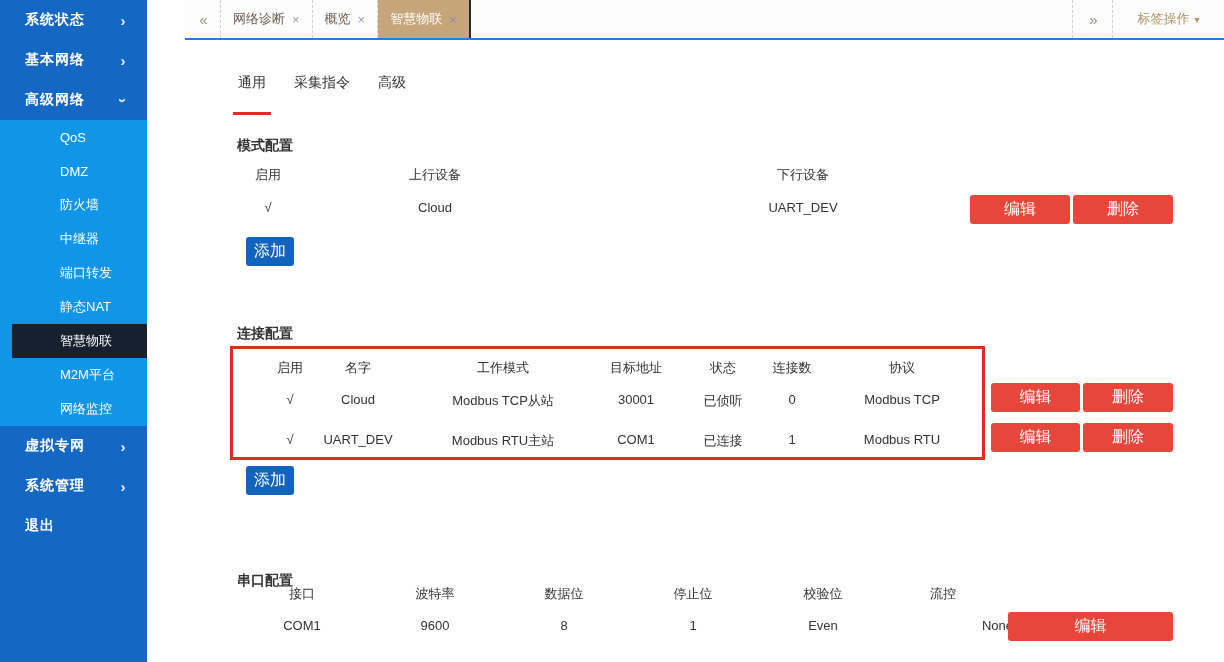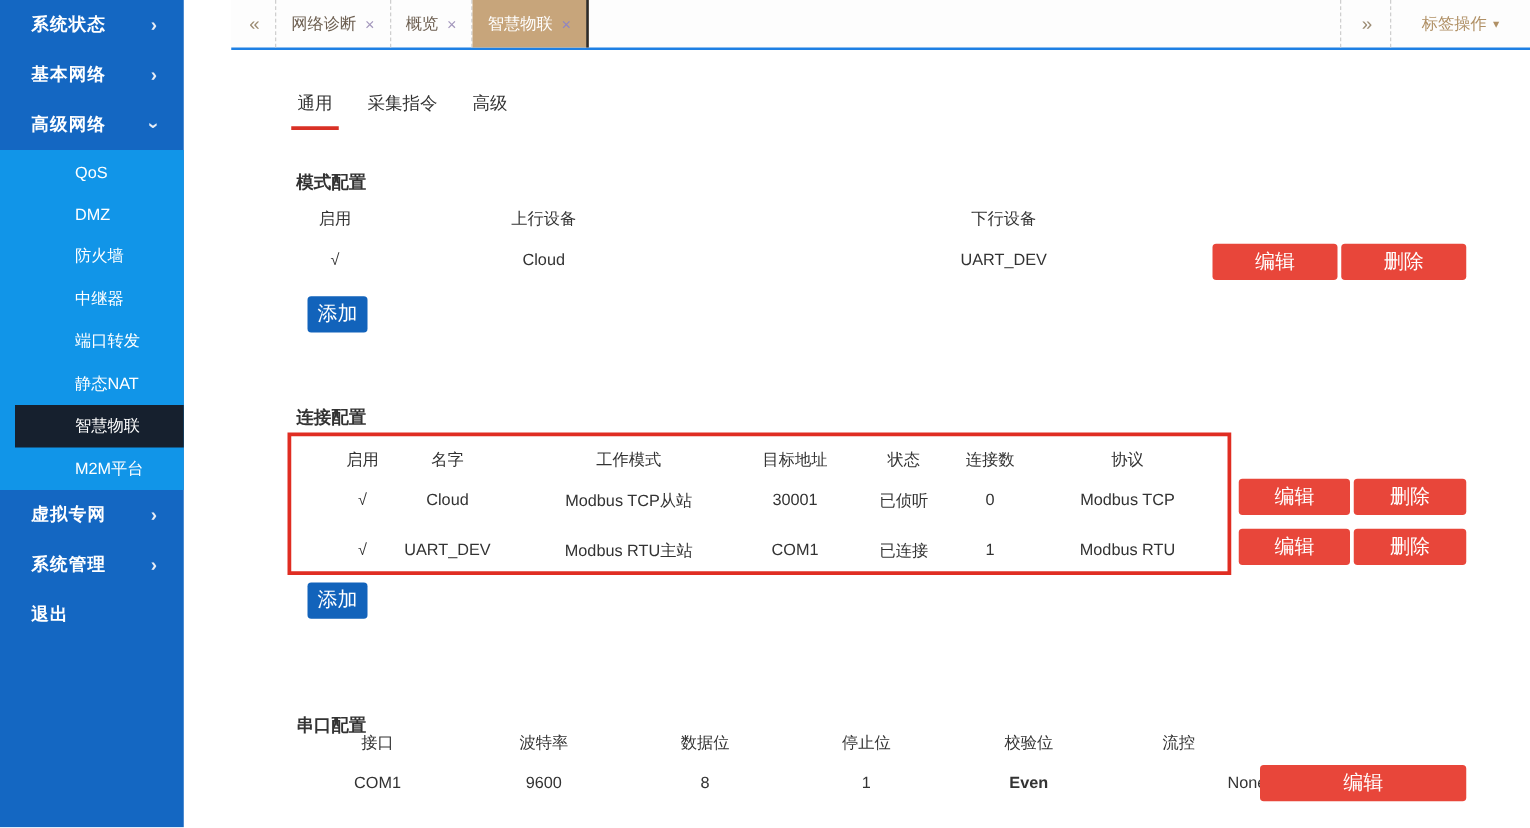--- a/index.html
+++ b/index.html
@@ -32,21 +32,21 @@
   .tb-right { width:40px; color:#9c8c74; font-size:15px; letter-spacing:-2px;
               border-left:1px dashed #cfcfcf; }
   .tb-actions { width:112px; color:#b09065; gap:5px; border-left:1px dashed #cfcfcf; }
   .tb-actions .caret { font-size:10px; }
 
   
   .main { position:absolute; left:185px; top:42px; width:1039px; height:620px; background:#fff; }
   .pos { position:absolute; }
 
   .ctabs { position:absolute; left:48px; top:28px; display:flex; gap:18px; }
-  .ctab { font-size:14px; color:#333; padding:4px 5px 9px 5px; cursor:pointer; }
+  .ctab { font-size:14px; color:#333; padding:4px 5px 20px 5px; cursor:pointer; }
   .ctab.active { border-bottom:3px solid #d93025; }
 
   .section-title { font-size:14px; font-weight:bold; color:#333; }
   .th { font-size:13px; font-weight:normal; color:#333; text-align:center; }
   .td { font-size:13px; color:#333; text-align:center; }
 
   .btn { display:flex; align-items:center; justify-content:center; color:#fff;
          font-size:16px; border-radius:3px; cursor:pointer; user-select:none; }
   .btn-red { background:#e8463a; }
   .btn-blue { background:#1263bb; }
@@ -91,20 +91,23 @@
           <span>端口转发</span>
         </div>
       <div class="sub-item">
           <span>静态NAT</span>
         </div>
       <div class="sub-item selected">
           <span>智慧物联</span>
         </div>
       <div class="sub-item">
           <span>M2M平台</span>
+        </div>
+      <div class="sub-item">
+          <span>网络监控</span>
         </div>
     </div>
 
     <div class="side-item">
       <span class="lbl">虚拟专网</span>
       <span class="chev">›</span>
     </div>
     <div class="side-item">
       <span class="lbl">系统管理</span>
       <span class="chev">›</span>
@@ -202,19 +205,19 @@
     <div class="pos th" style="left:180px; top:543px; width:140px;">波特率</div>
     <div class="pos th" style="left:309px; top:543px; width:140px;">数据位</div>
     <div class="pos th" style="left:438px; top:543px; width:140px;">停止位</div>
     <div class="pos th" style="left:568px; top:543px; width:140px;">校验位</div>
     <div class="pos th" style="left:688px; top:543px; width:140px;">流控</div>
 
     <div class="pos td" style="left:47px;  top:576px; width:140px;">COM1</div>
     <div class="pos td" style="left:180px; top:576px; width:140px;">9600</div>
     <div class="pos td" style="left:309px; top:576px; width:140px;">8</div>
     <div class="pos td" style="left:438px; top:576px; width:140px;">1</div>
-    <div class="pos td" style="left:568px; top:576px; width:140px;font-weight:bold;">Even</div>
+    <div class="pos td" style="left:568px; top:576px; width:140px;">Even</div>
     <div class="pos td" style="left:688px; top:576px; width:140px;text-align:right;">None</div>
 
     <div class="pos btn btn-red" style="left:823px; top:570px; width:165px; height:29px;">编辑</div>
 
   </main>
 </div>
 
 </body></html>

